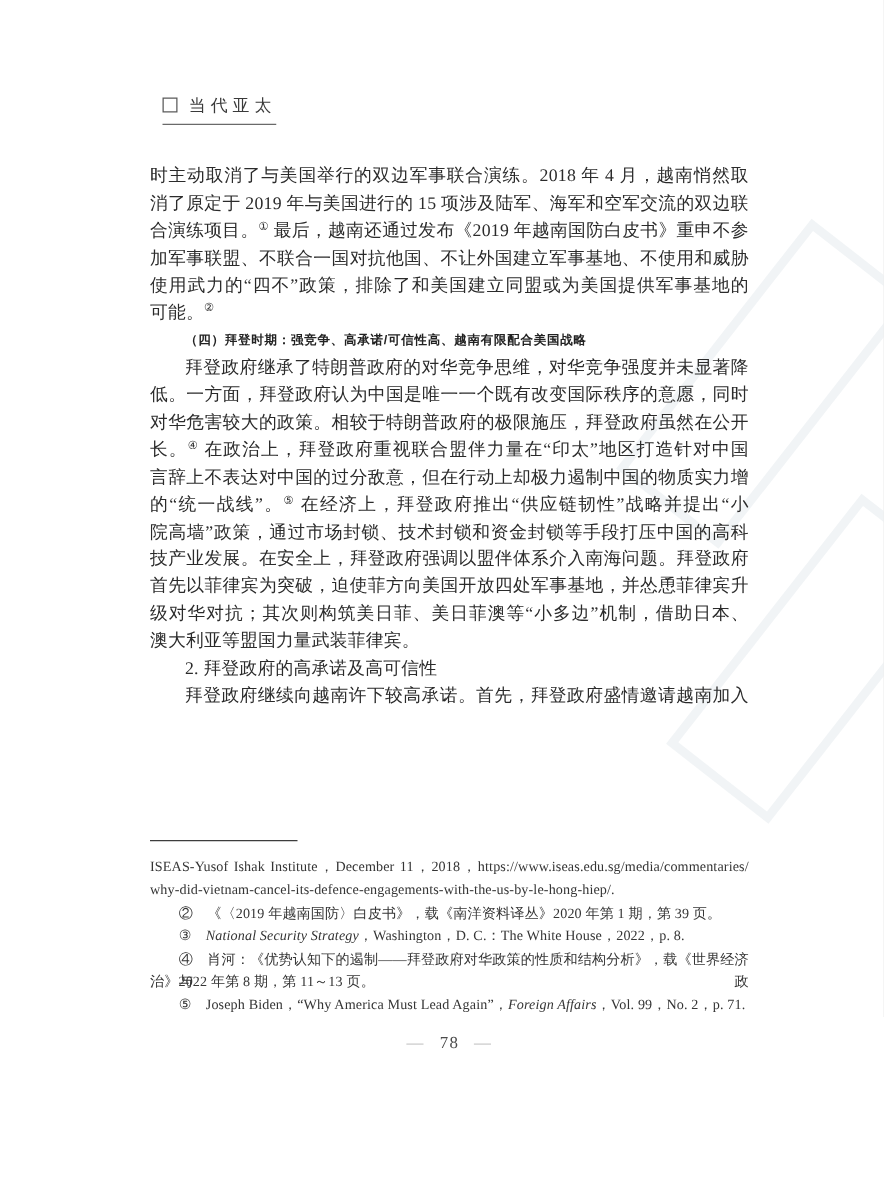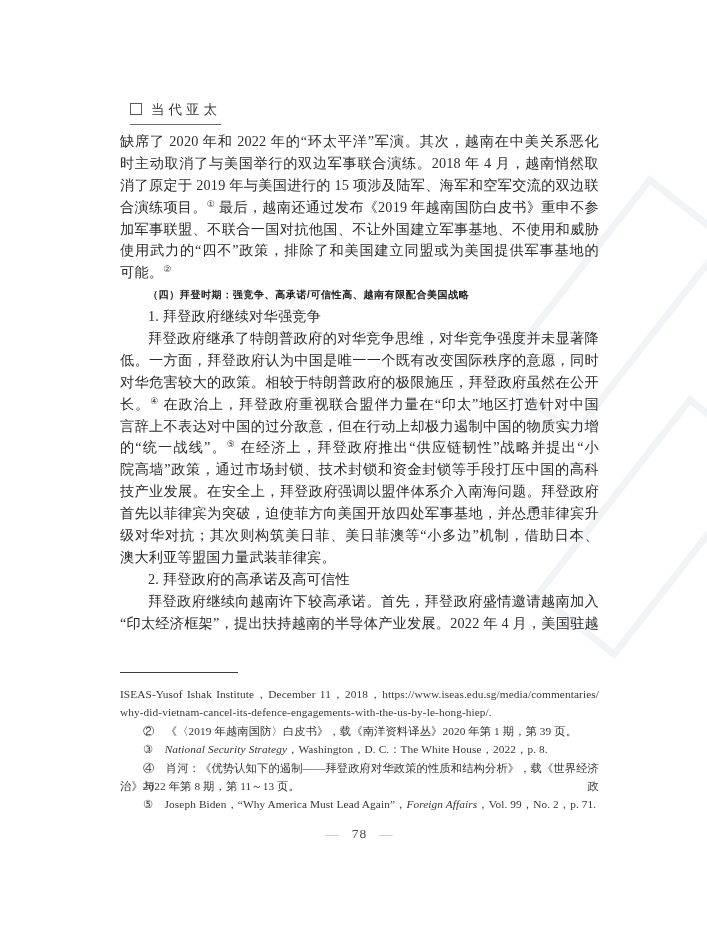--- a/index.html
+++ b/index.html
@@ -14,21 +14,21 @@
   }
   
   .watermark{position:absolute;left:0;top:0;width:707px;height:945px;pointer-events:none;}
   .watermark::before,.watermark::after{
     content:"";position:absolute;border:7px solid #dfe6ec;opacity:.45;
     transform:rotate(38deg);
   }
   .watermark::before{left:560px;top:180px;width:90px;height:240px;}
   .watermark::after{left:600px;top:400px;width:90px;height:240px;}
   
-  .hdr{position:absolute;left:130px;top:100px;display:inline-block;
+  .hdr{position:absolute;left:130px;top:76px;display:inline-block;
        border-bottom:1px solid #6a6a6a;padding-bottom:5px;white-space:nowrap;}
   .hdr-box{display:inline-block;width:10px;height:10px;border:1.2px solid #5a5a5a;
        margin-right:9px;vertical-align:-1px;}
   .hdr-title{font-size:13.5px;letter-spacing:4px;color:#3a3a3a;}
   
   .body-text{position:absolute;left:120px;top:131px;width:479px;}
   .line{
     font-size:14.2px;line-height:21.9px;height:21.9px;
     text-align:justify;text-align-last:justify;
     letter-spacing:.2px;
@@ -62,43 +62,40 @@
 <body>
 
 <div class="page">
   <div class="watermark"></div>
 
   <header class="hdr">
     <span class="hdr-box"></span><span class="hdr-title">当代亚太</span>
   </header>
 
   <main class="body-text">
-      <div class="line cont">缺席了 2020 年和 2022 年的“环太平洋”军演。其次，越南在中美关系恶化</div>
       <div class="line cont">时主动取消了与美国举行的双边军事联合演练。2018 年 4 月，越南悄然取</div>
       <div class="line cont">消了原定于 2019 年与美国进行的 15 项涉及陆军、海军和空军交流的双边联</div>
       <div class="line cont">合演练项目。<sup class="fn-ref">①</sup> 最后，越南还通过发布《2019 年越南国防白皮书》重申不参</div>
       <div class="line cont">加军事联盟、不联合一国对抗他国、不让外国建立军事基地、不使用和威胁</div>
       <div class="line cont">使用武力的“四不”政策，排除了和美国建立同盟或为美国提供军事基地的</div>
       <div class="line end">可能。<sup class="fn-ref">②</sup></div>
       <div class="line heading">（四）拜登时期：强竞争、高承诺/可信性高、越南有限配合美国战略</div>
-      <div class="line sub">1. 拜登政府继续对华强竞争</div>
       <div class="line first">拜登政府继承了特朗普政府的对华竞争思维，对华竞争强度并未显著降</div>
       <div class="line cont">低。一方面，拜登政府认为中国是唯一一个既有改变国际秩序的意愿，同时</div>
       <div class="line cont">对华危害较大的政策。相较于特朗普政府的极限施压，拜登政府虽然在公开</div>
       <div class="line cont">长。<sup class="fn-ref">④</sup> 在政治上，拜登政府重视联合盟伴力量在“印太”地区打造针对中国</div>
       <div class="line cont">言辞上不表达对中国的过分敌意，但在行动上却极力遏制中国的物质实力增</div>
       <div class="line cont">的“统一战线”。<sup class="fn-ref">⑤</sup> 在经济上，拜登政府推出“供应链韧性”战略并提出“小</div>
       <div class="line cont">院高墙”政策，通过市场封锁、技术封锁和资金封锁等手段打压中国的高科</div>
       <div class="line cont">技产业发展。在安全上，拜登政府强调以盟伴体系介入南海问题。拜登政府</div>
       <div class="line cont">首先以菲律宾为突破，迫使菲方向美国开放四处军事基地，并怂恿菲律宾升</div>
       <div class="line cont">级对华对抗；其次则构筑美日菲、美日菲澳等“小多边”机制，借助日本、</div>
       <div class="line end">澳大利亚等盟国力量武装菲律宾。</div>
       <div class="line sub">2. 拜登政府的高承诺及高可信性</div>
       <div class="line first">拜登政府继续向越南许下较高承诺。首先，拜登政府盛情邀请越南加入</div>
-      <div class="line cont">“印太经济框架”，提出扶持越南的半导体产业发展。2022 年 4 月，美国驻越</div>
     </main>
 
   <div class="fn-rule"></div>
 
   <section class="footnotes">
       <div class="fnline cont"><span>ISEAS-Yusof Ishak Institute，December 11，2018，https://www.iseas.edu.sg/media/commentaries/</span></div>
       <div class="fnline end"><span>why-did-vietnam-cancel-its-defence-engagements-with-the-us-by-le-hong-hiep/.</span></div>
       <div class="fnline first-end"><span>②　《〈2019 年越南国防〉白皮书》，载《南洋资料译丛》2020 年第 1 期，第 39 页。</span></div>
       <div class="fnline first-end"><span>③　</span><span class="fn-italic">National Security Strategy</span><span>，Washington，D. C.：The White House，2022，p. 8.</span></div>
       <div class="fnline first"><span>④　肖河：《优势认知下的遏制——拜登政府对华政策的性质和结构分析》，载《世界经济与政</span></div>

